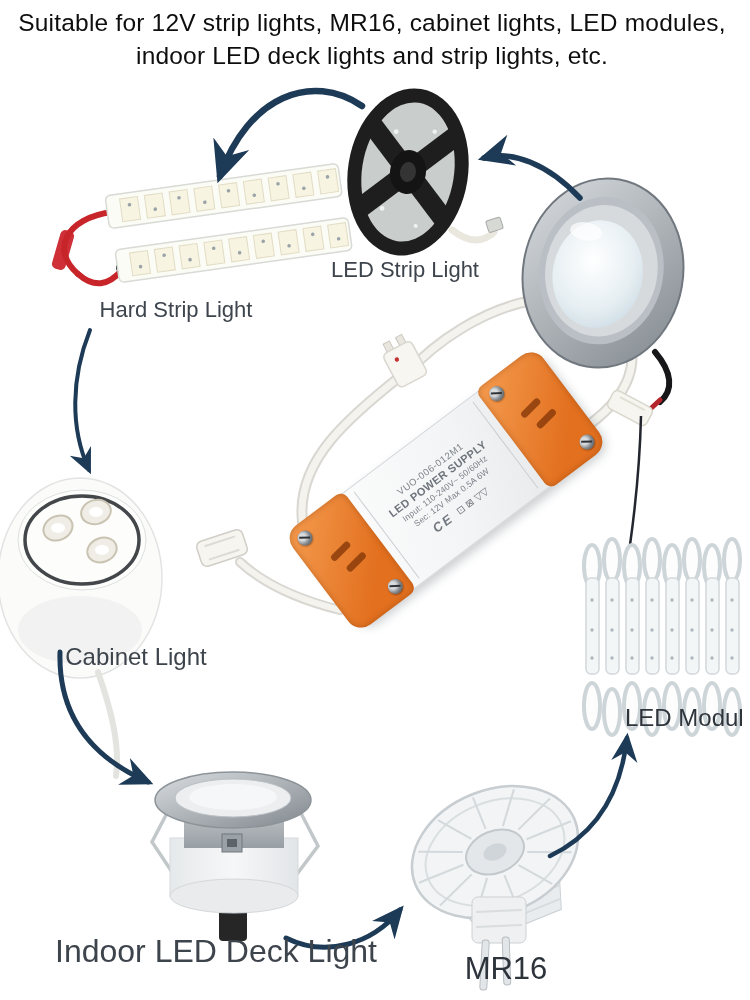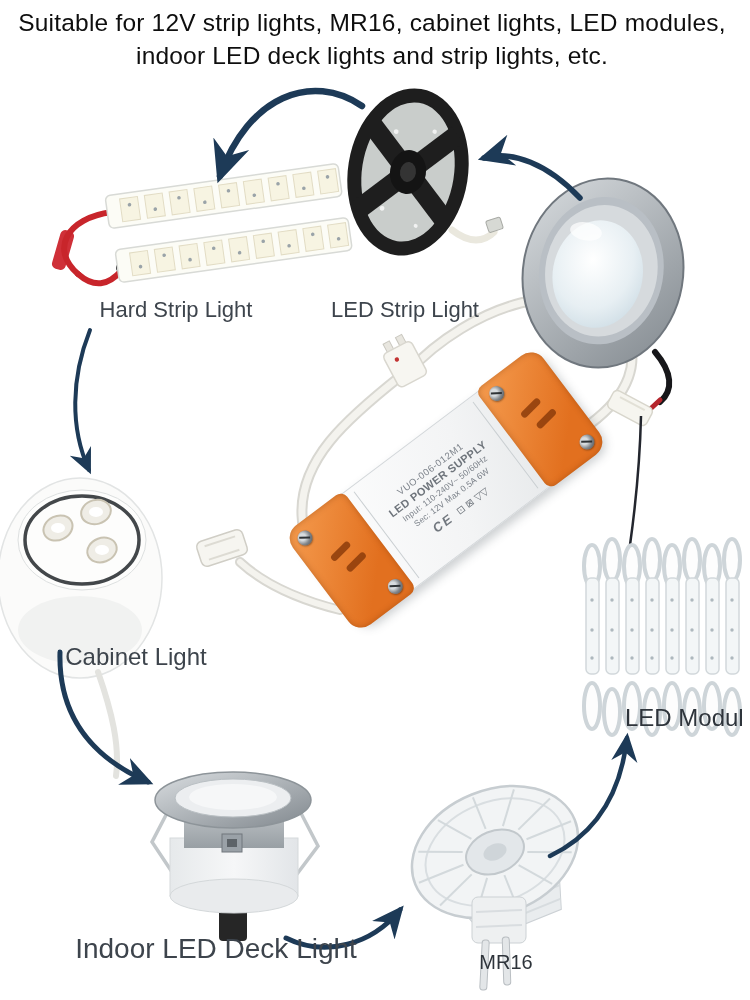--- a/index.html
+++ b/index.html
@@ -1,25 +1,25 @@
 <!DOCTYPE html>
 <html><head>
 <meta charset="utf-8">
 <style>
   html,body{margin:0;padding:0;background:#fff;}
   .stage{position:relative;width:744px;height:1000px;background:#ffffff;overflow:hidden;
          font-family:"Liberation Sans",sans-serif;}
   .title{position:absolute;top:6px;left:0;right:0;text-align:center;
          font-size:24.5px;line-height:33px;color:#0e0e0e;font-weight:400;letter-spacing:.2px;z-index:5;}
   .lbl{position:absolute;transform:translateX(-50%);white-space:nowrap;color:#3d444c;z-index:5;}
-  .lbl-ledstrip{left:405px;top:257px;font-size:22px;margin-top:40px;}
+  .lbl-ledstrip{left:405px;top:257px;font-size:22px;}
   .lbl-hardstrip{left:176px;top:297px;font-size:22px;}
   .lbl-cabinet{left:136px;top:643px;font-size:24px;}
-  .lbl-deck{left:216px;top:933px;font-size:28px;}
-  .lbl-mr16{left:506px;top:951px;font-size:20px;color:#2e343b;}
+  .lbl-deck{left:216px;top:933px;font-size:32px;}
+  .lbl-mr16{left:506px;top:951px;font-size:31px;color:#2e343b;}
   .lbl-module{left:691px;top:704px;font-size:24px;color:#2e343b;}
   svg.overlay{position:absolute;left:0;top:0;z-index:1;}
   
   .psu{position:absolute;left:292px;top:430px;width:306px;height:118px;z-index:2;
        transform:rotate(-37deg);border-radius:16px;
        background:linear-gradient(115deg,#ffffff,#f3f4f5 55%,#e0e3e5);
        border:1px solid #d3d7da;box-shadow:4px 6px 10px rgba(60,70,80,.25);}
   .cap{position:absolute;top:-3px;bottom:-3px;width:74px;
        background:linear-gradient(135deg,#f59c4f,#e2701f 70%);
        box-shadow:inset 0 0 6px rgba(120,50,0,.4);}

